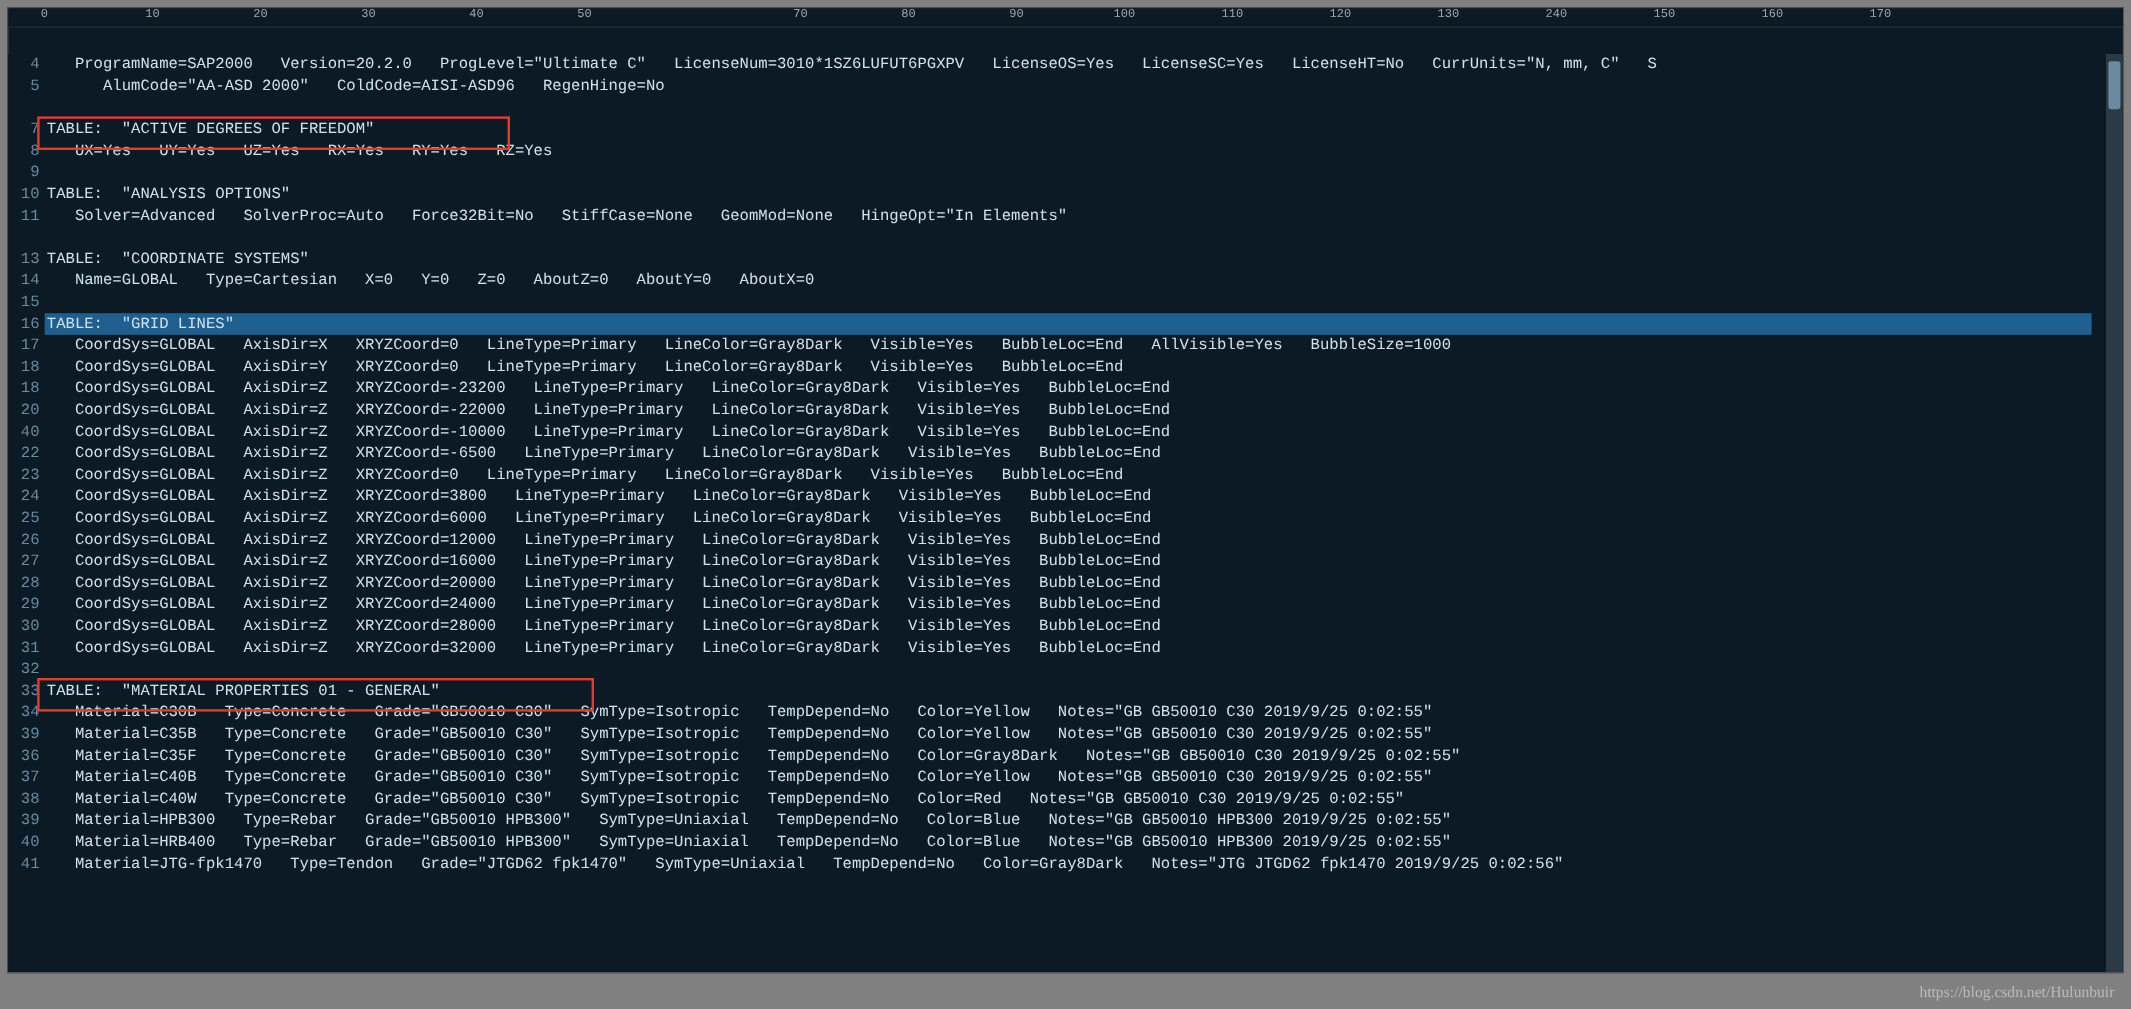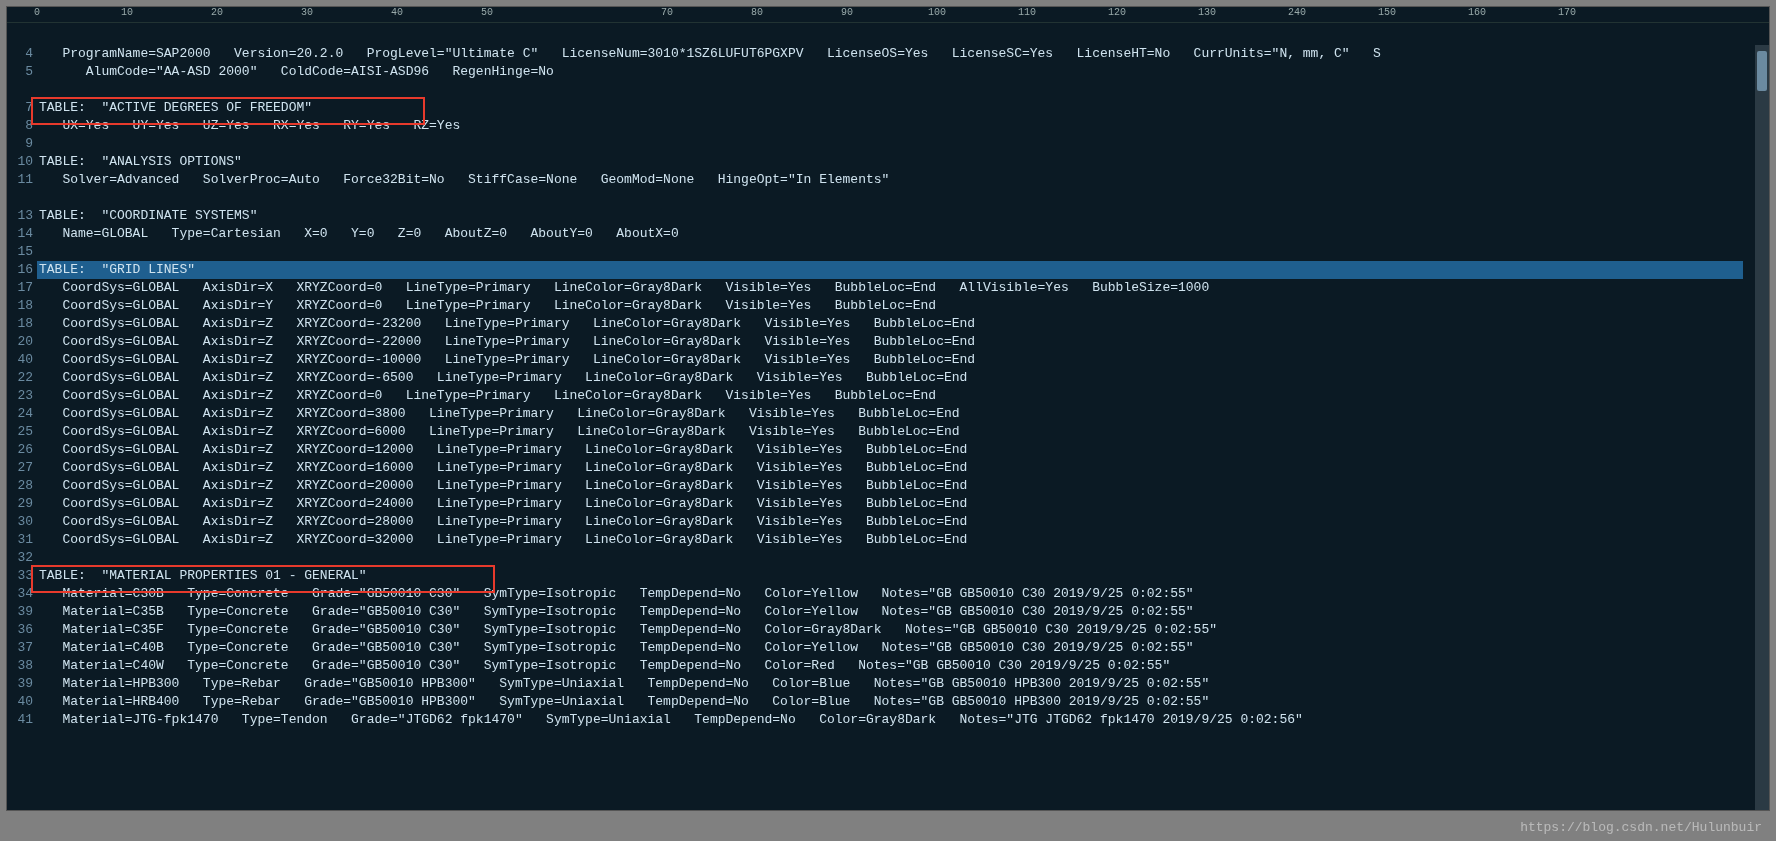--- a/index.html
+++ b/index.html
@@ -112,21 +112,21 @@
     left:2px; right:2px;
     top: 6px; height: 40px;
     background: #6b8aa0;
     border-radius:2px;
   }
   .watermark {
     position: absolute;
     right: 14px;
     bottom: 6px;
     color: rgba(255,255,255,0.45);
-    font-family: Liberation Mono, monospace;
+    font-family: Liberation Serif, serif;
     font-size: 13px;
   }
 </style>
 </head>
 <body>
 
 <div class="window">
 
 
   <div class="ruler">

